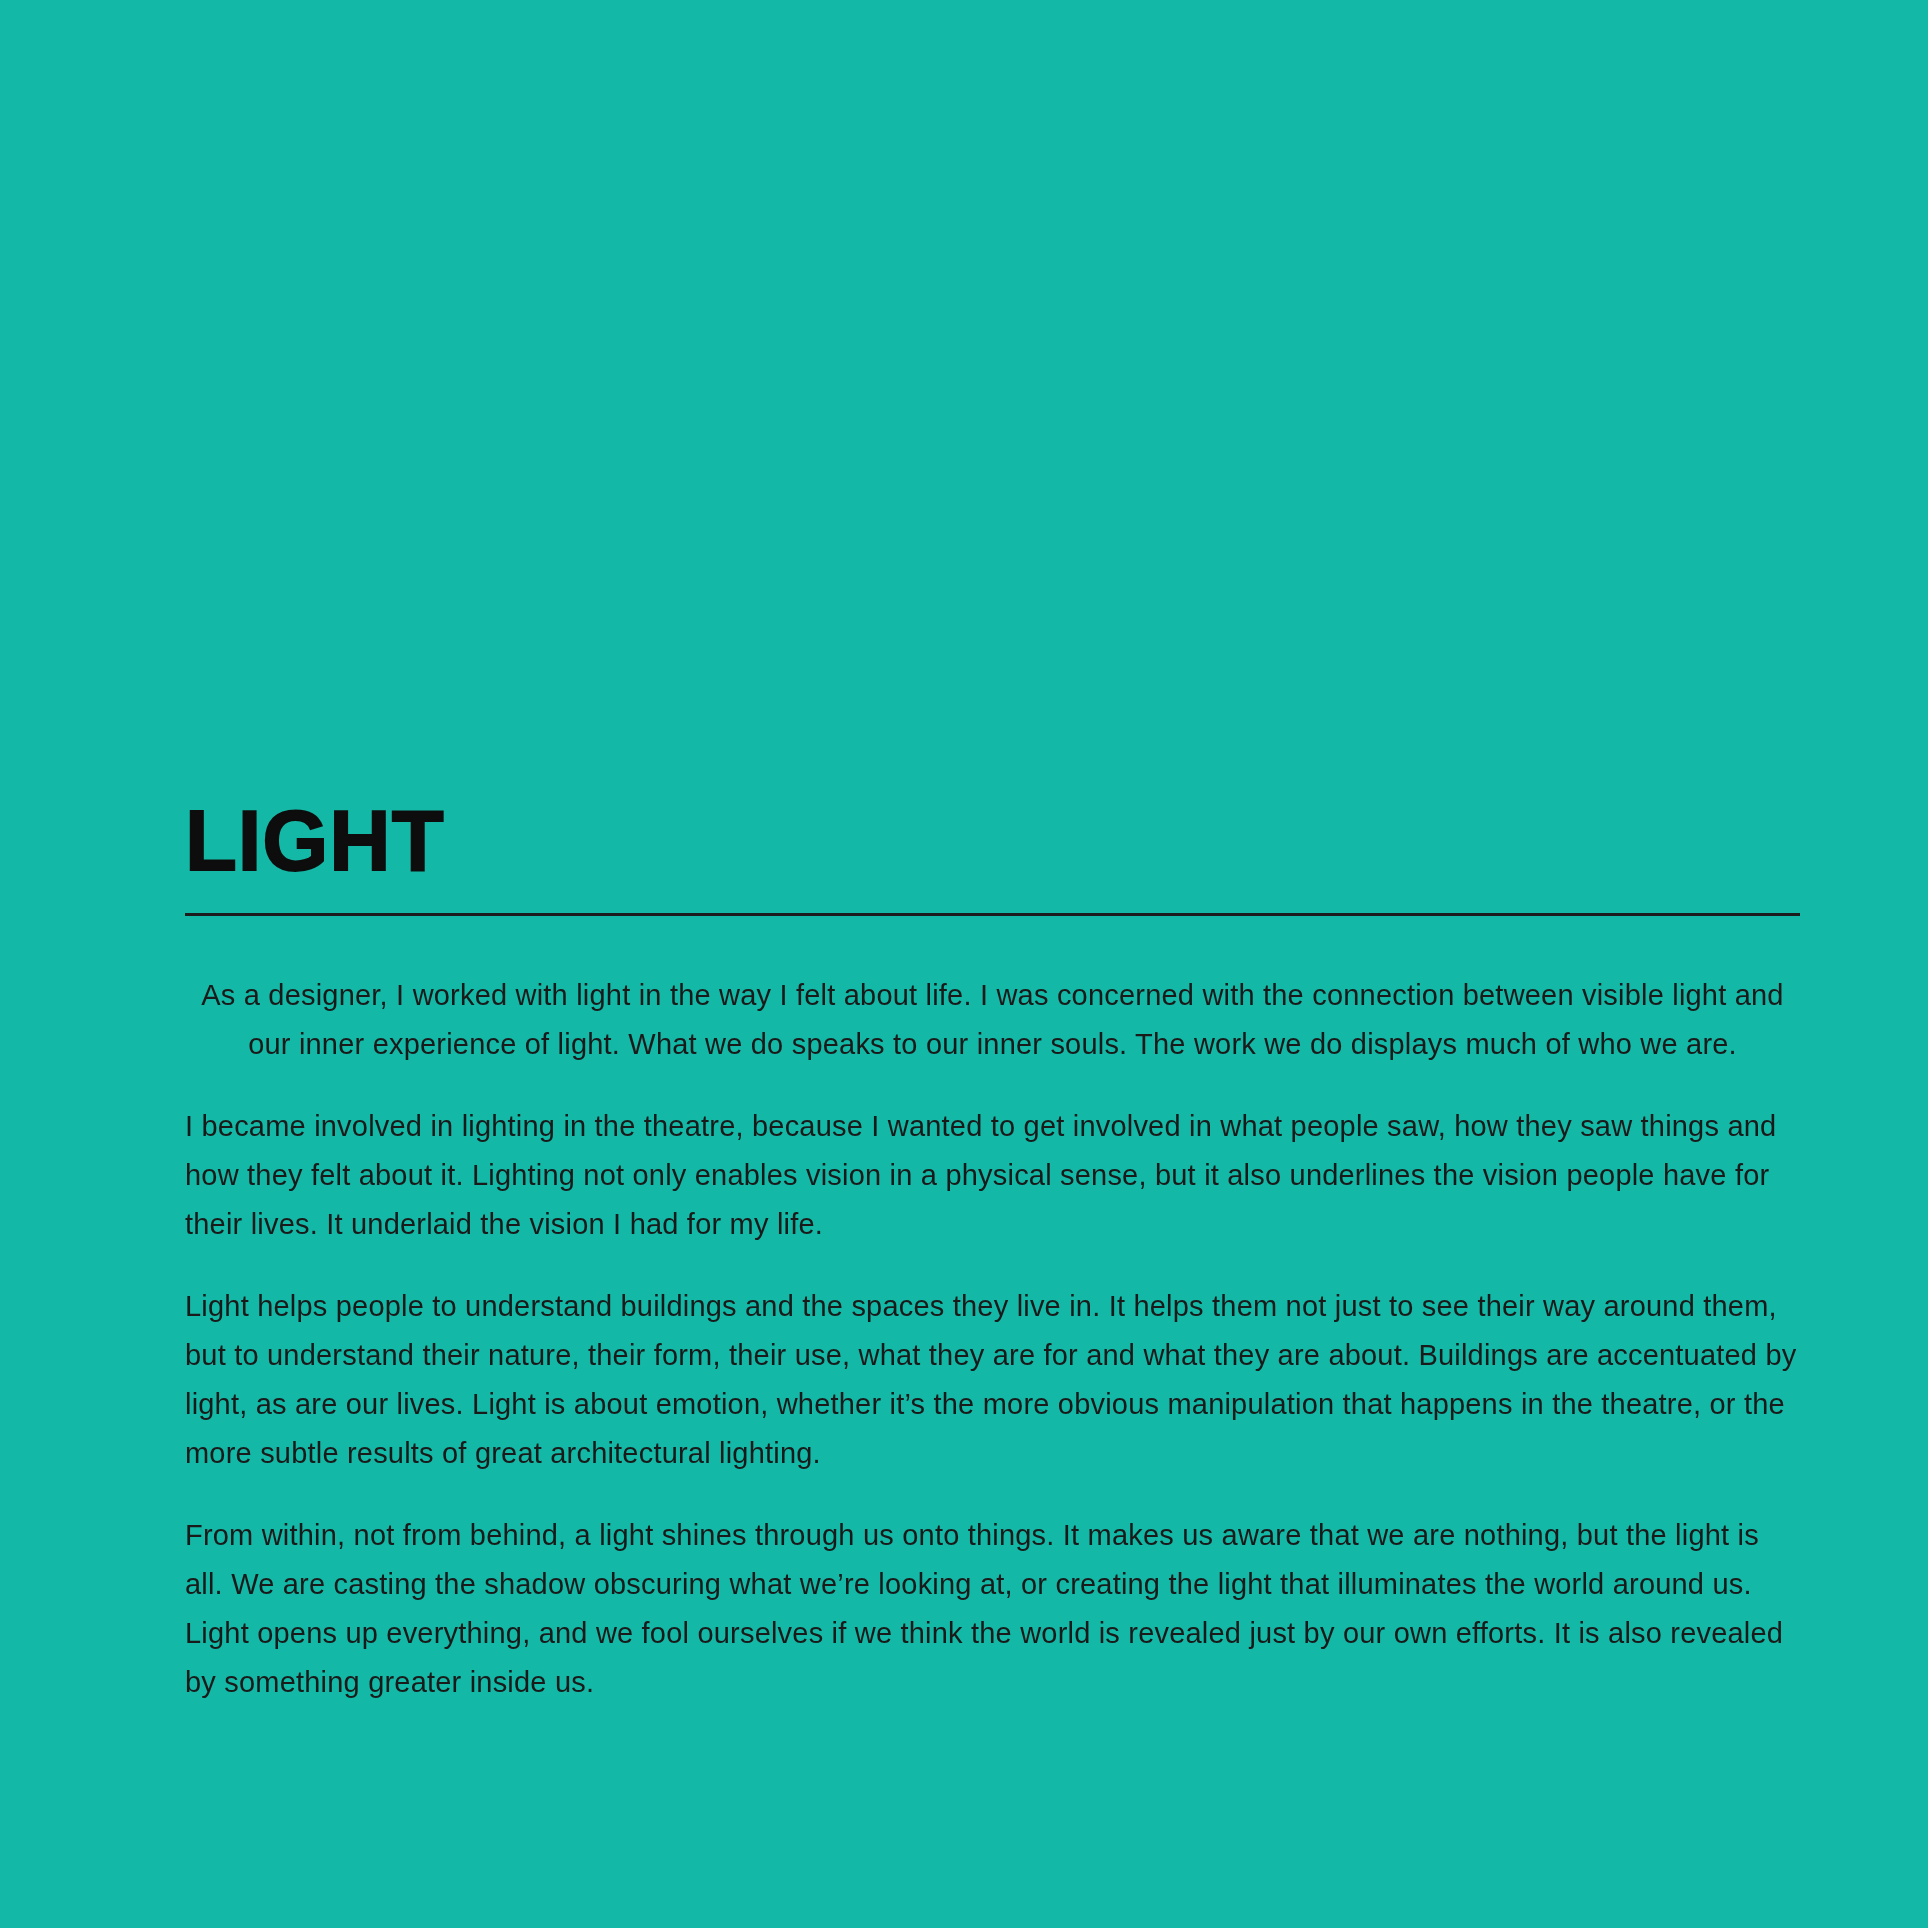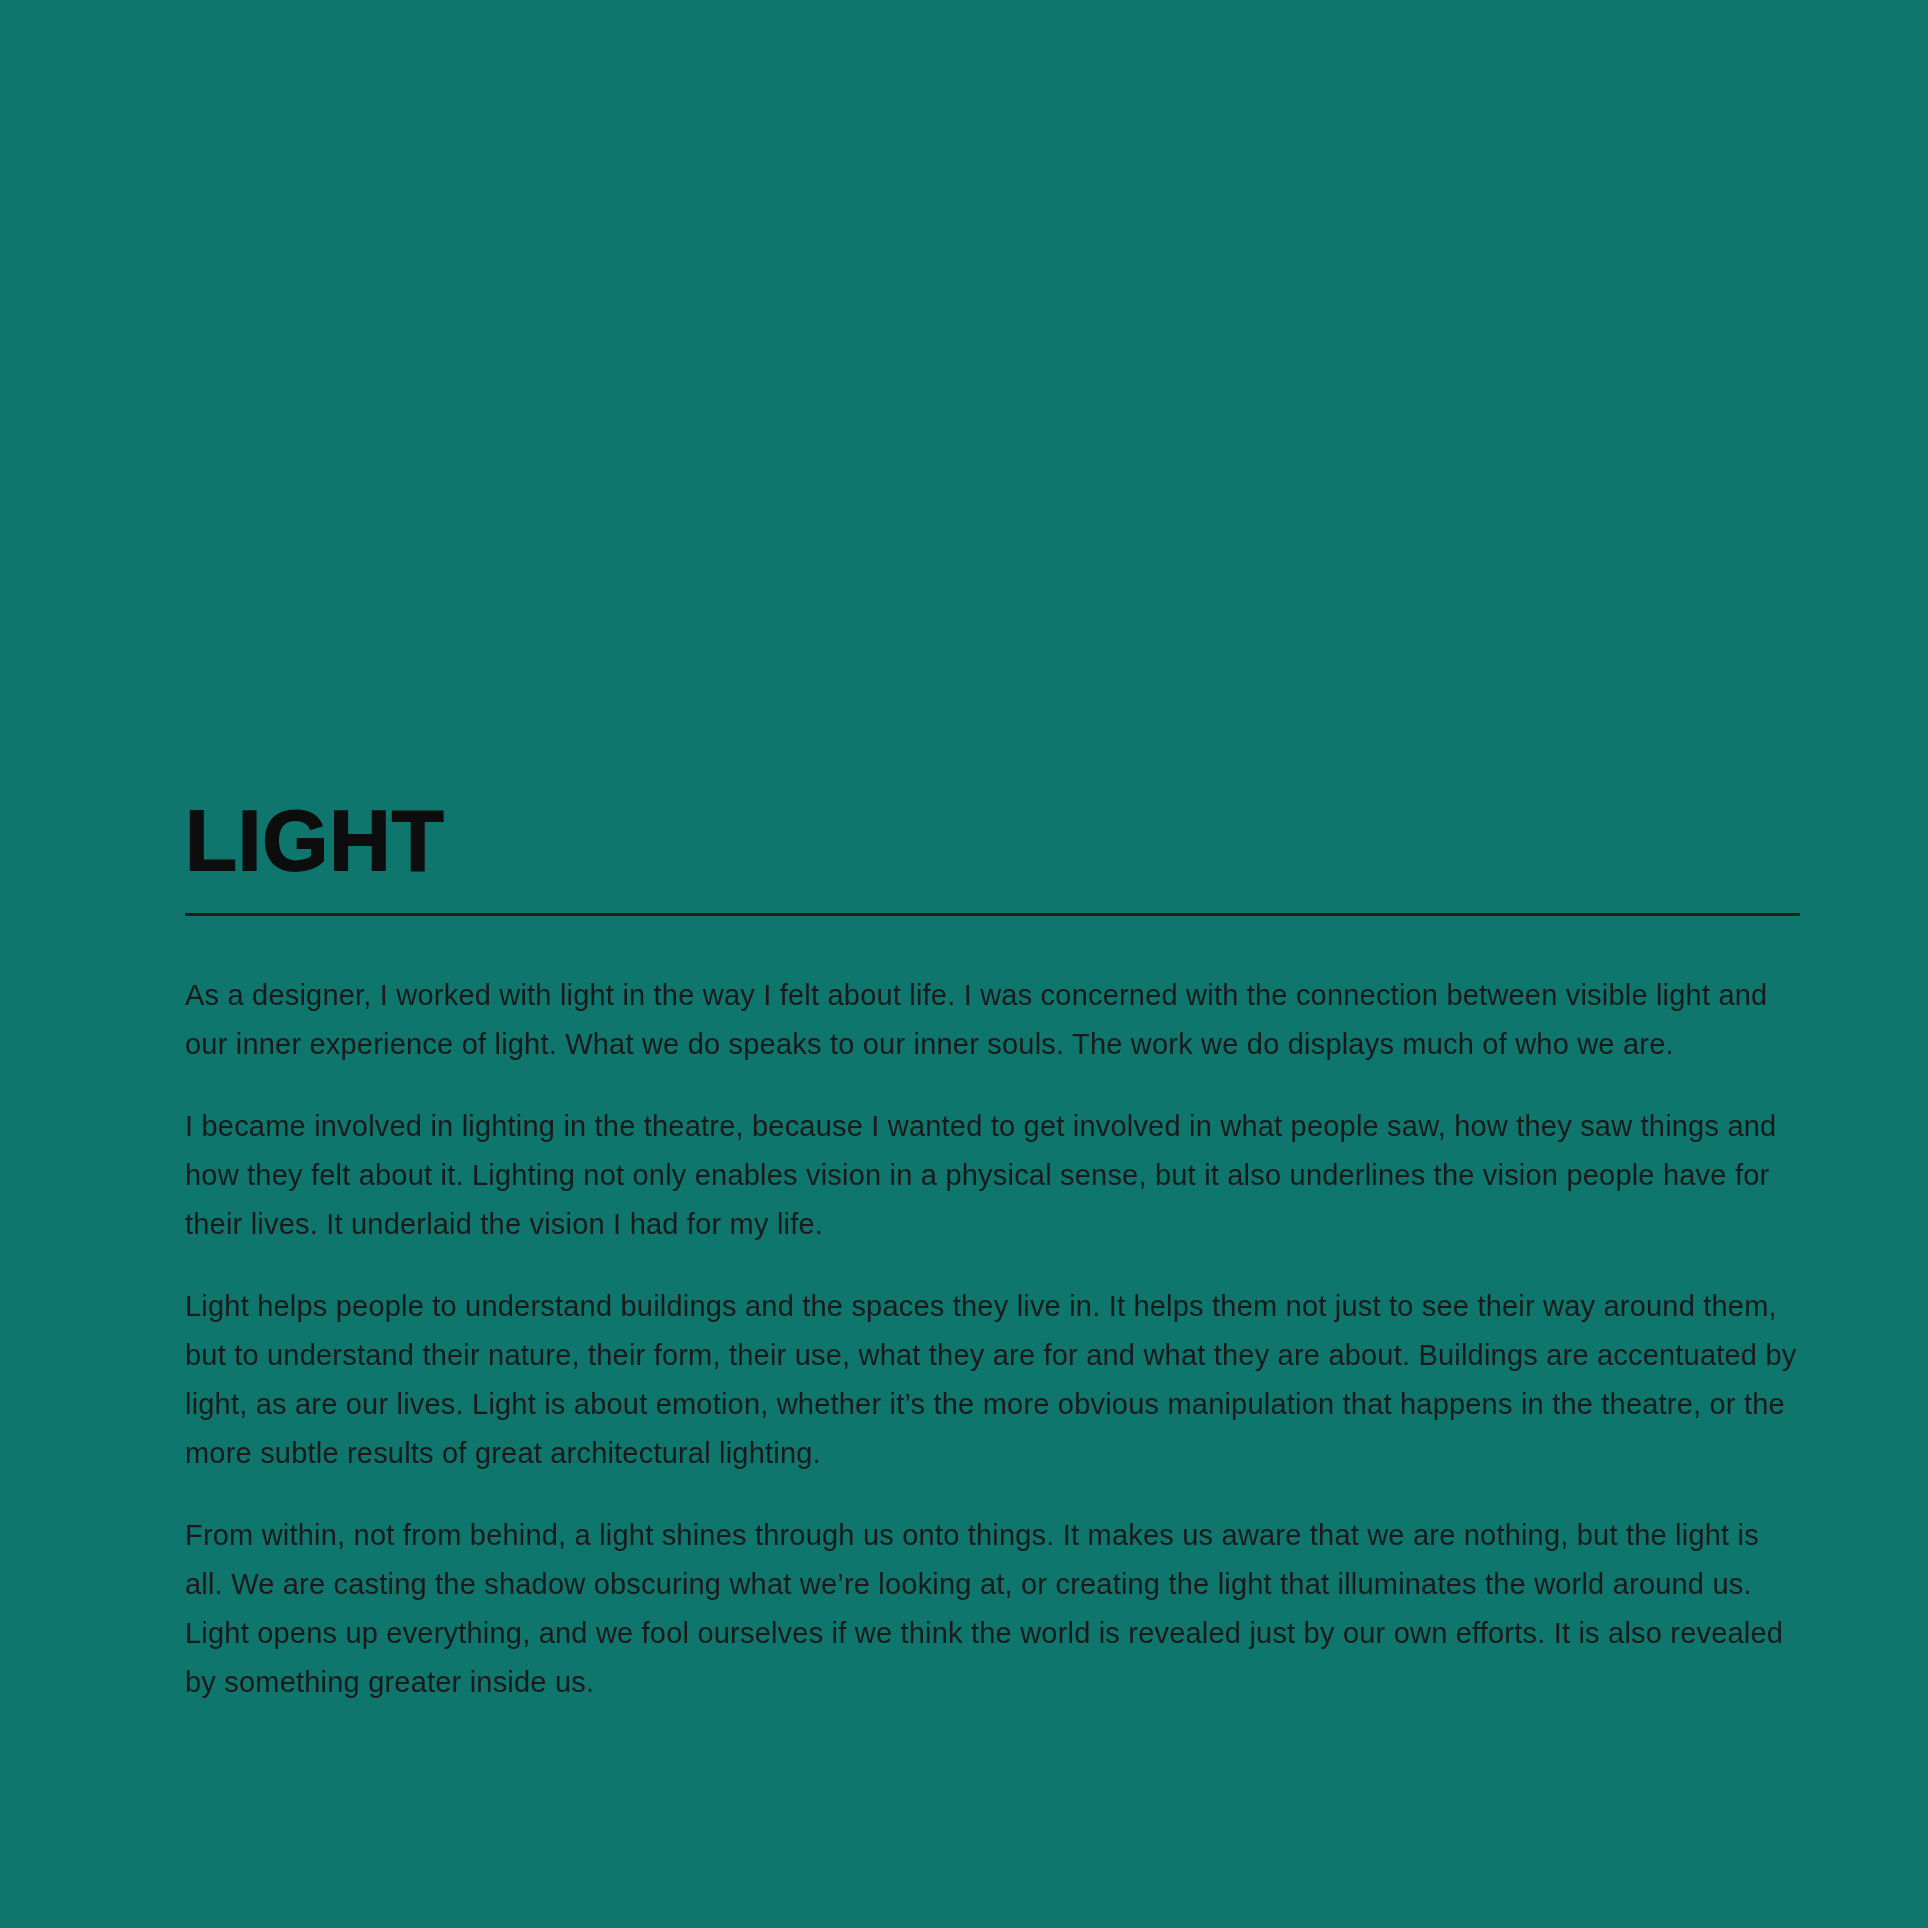--- a/index.html
+++ b/index.html
@@ -4,21 +4,21 @@
 <style>
   html, body {
     margin: 0;
     padding: 0;
     background: #ffffff;
   }
   .page {
     position: relative;
     width: 1929px;
     height: 1929px;
-    background: #0f766e;
+    background: #14b8a6;
     overflow: hidden;
     font-family: "Liberation Sans", "DejaVu Sans", sans-serif;
   }
   .content {
     position: absolute;
     left: 185px;
     top: 0;
     width: 1615px;
   }
   .page-title {
@@ -41,20 +41,21 @@
   .body-text p {
     margin: 33px 0 0 0;
     font-size: 29px;
     line-height: 49px;
     font-weight: 400;
     color: #1a1a1a;
     letter-spacing: 0.2px;
   }
   .body-text p:first-child {
     margin-top: 55px;
+    text-align: center;
   }
 </style>
 </head>
 <body>
 
 <div class="page">
   <div class="content">
     <h1 class="page-title">LIGHT</h1>
     <hr class="title-divider">
     <div class="body-text">

